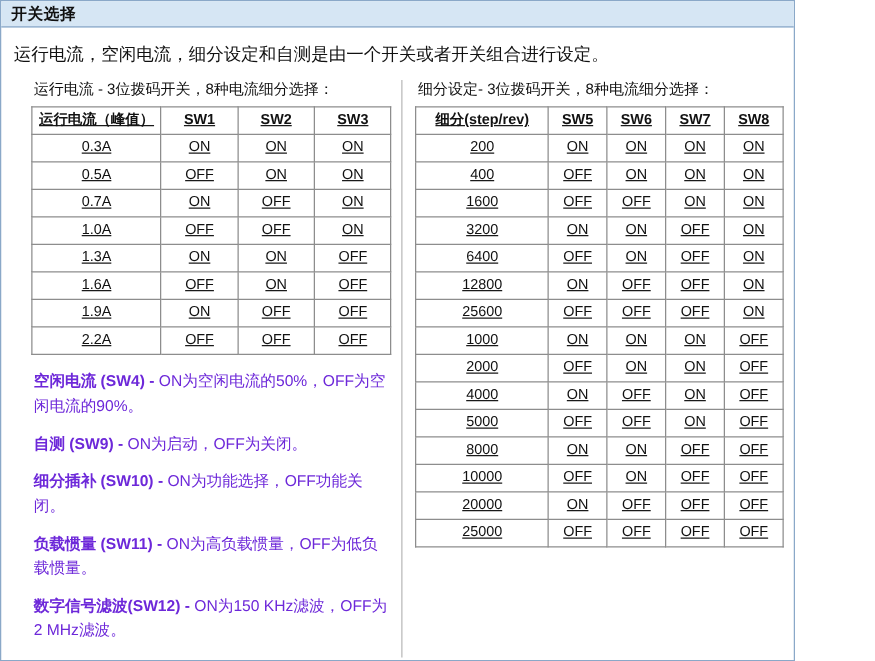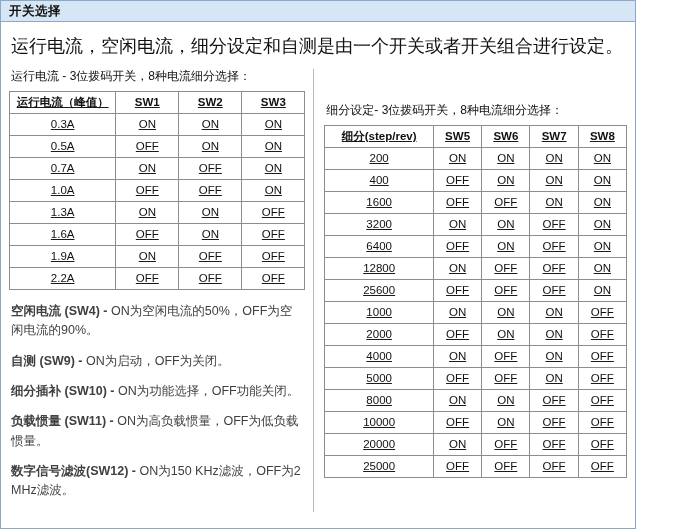--- a/index.html
+++ b/index.html
@@ -35,30 +35,31 @@
   }
   .title-bar .title-text {
     font-size: 12.5px;
     font-weight: bold;
     color: #101010;
     letter-spacing: 0.5px;
   }
   
   .intro {
     padding: 12px 10px 10px 10px;
-    font-size: 18px;
+    font-size: 14px;
     color: #111;
     line-height: 1.4;
   }
   
   .columns {
     display: flex;
-    align-items: center;
+    align-items: flex-start;
     padding: 0 8px;
     box-sizing: border-box;
+    margin-left: 16px;
   }
   .col-left {
     width: 338px;
     box-sizing: border-box;
     padding-right: 8px;
     border-right: 1px solid #b9b9b9;
     position: relative;
   }
   .col-right {
     width: 346px;
@@ -94,21 +95,21 @@
   table.dip td.first-col, table.dip th.first-col {
     width: 36%;
   }
   
   .notes {
     padding: 12px 2px 0 2px;
   }
   .note {
     font-size: 12.5px;
     line-height: 1.55;
-    color: #404040;
+    color: #6d28d9;
     margin-bottom: 11px;
   }
   .note b {
     font-weight: bold;
   }
 </style>
 </head>
 <body>
 
 <div class="page">

